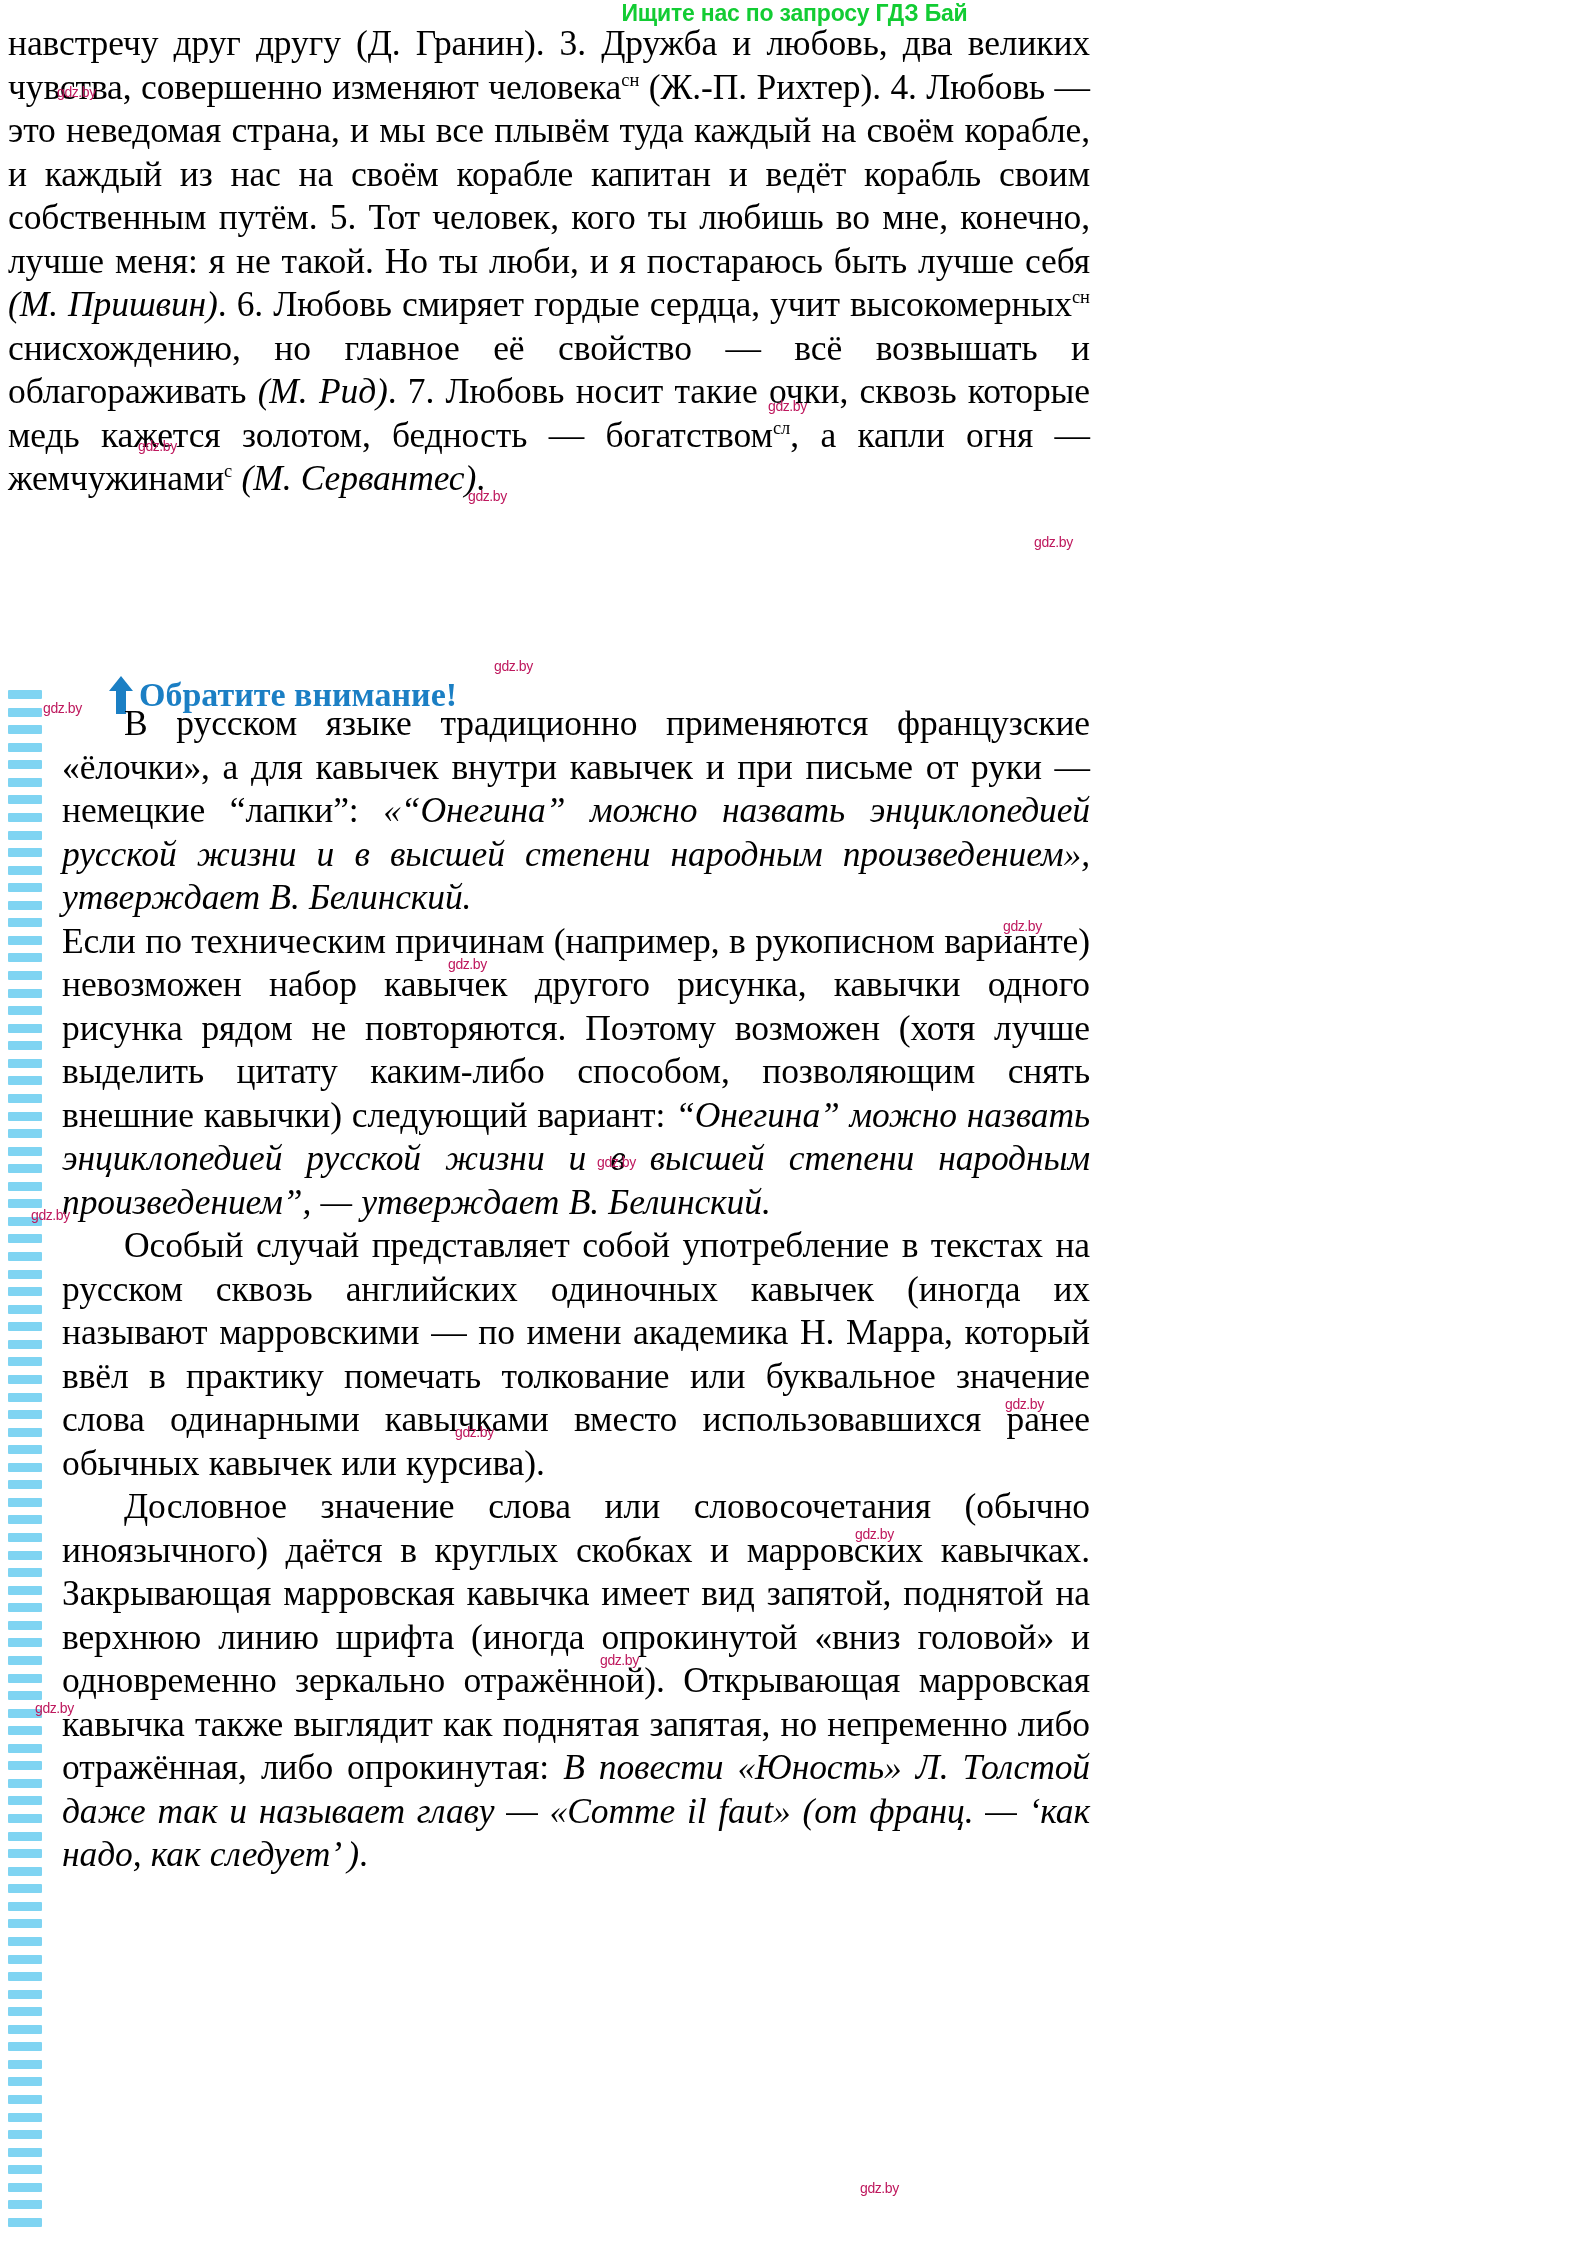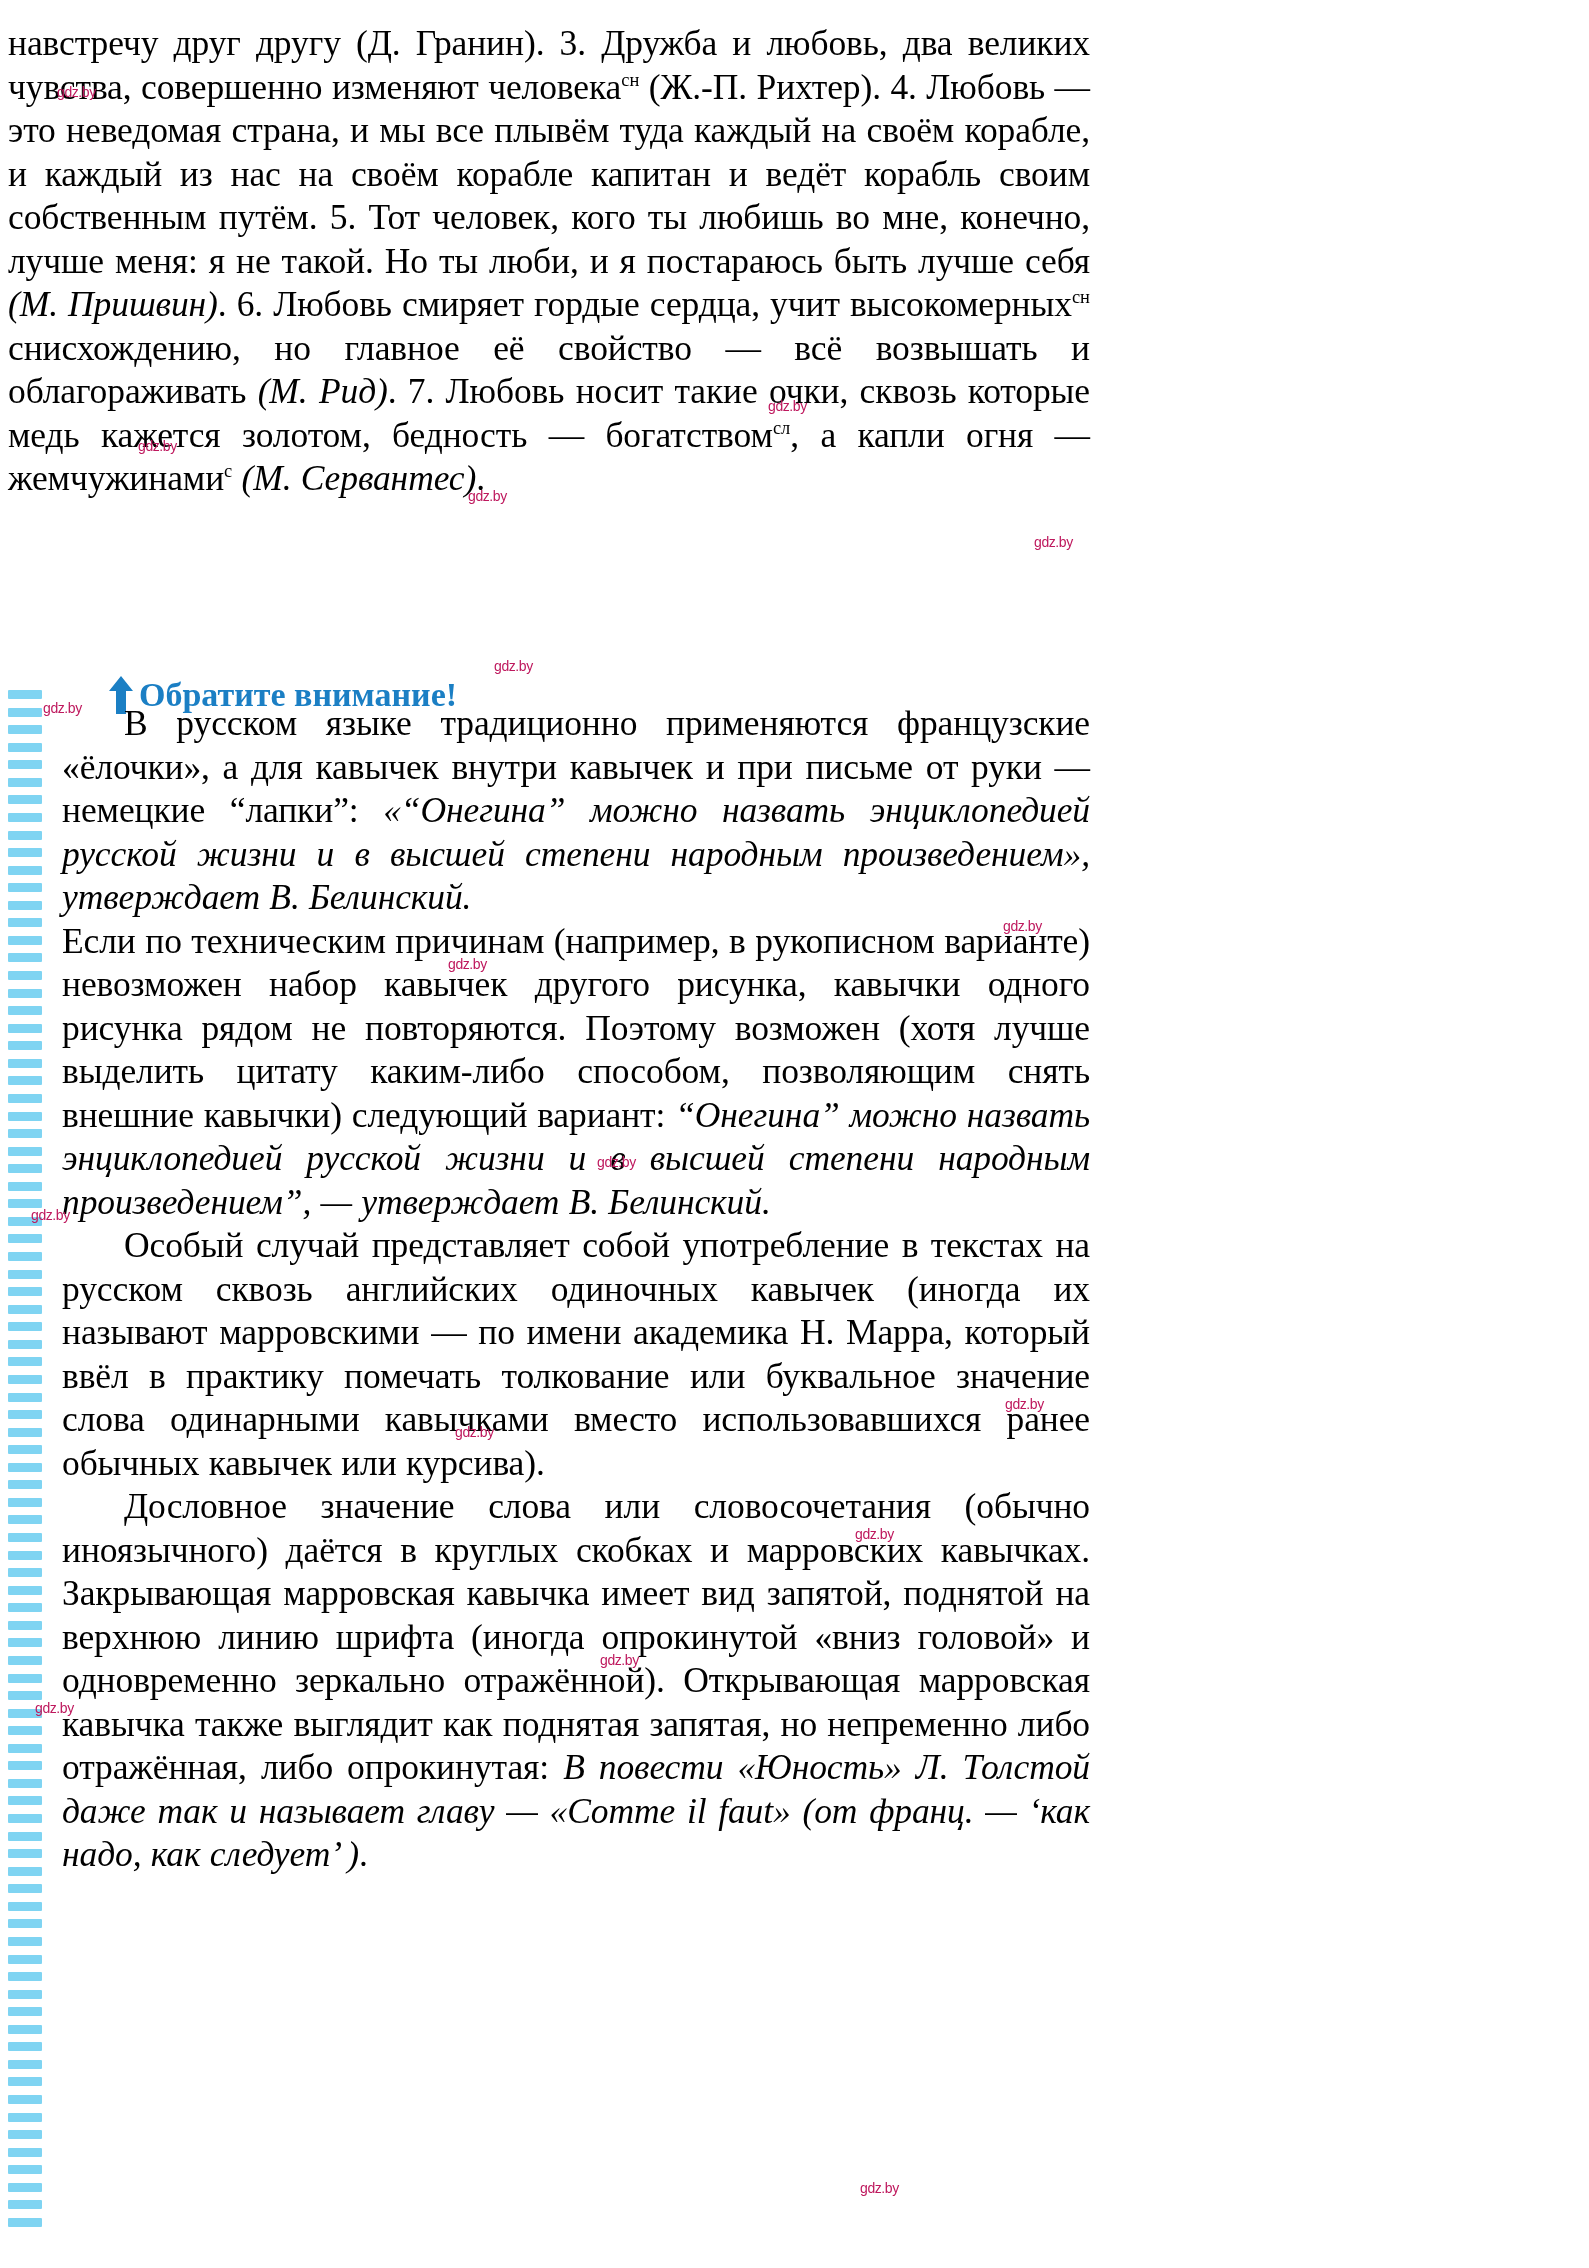--- a/index.html
+++ b/index.html
@@ -133,20 +133,21 @@
     font-weight: 700;
     color: #5b1b8a;
     white-space: nowrap;
   }
 </style>
 </head>
 <body>
 
 <div class="page">
 
+  <div class="top-watermark">Ищите нас по запросу ГДЗ Бай</div>
 
   <div class="margin-bars">
     <span class="bar"></span>
     <span class="bar"></span>
     <span class="bar"></span>
     <span class="bar"></span>
     <span class="bar"></span>
     <span class="bar"></span>
     <span class="bar"></span>
     <span class="bar"></span>

